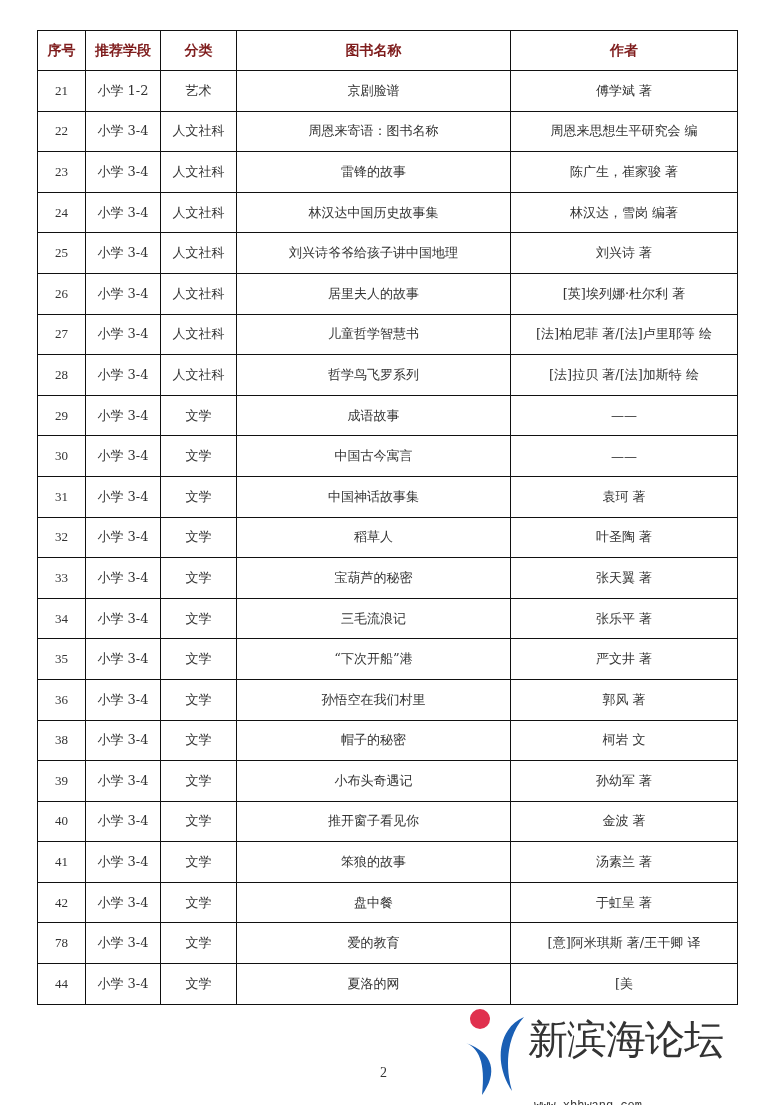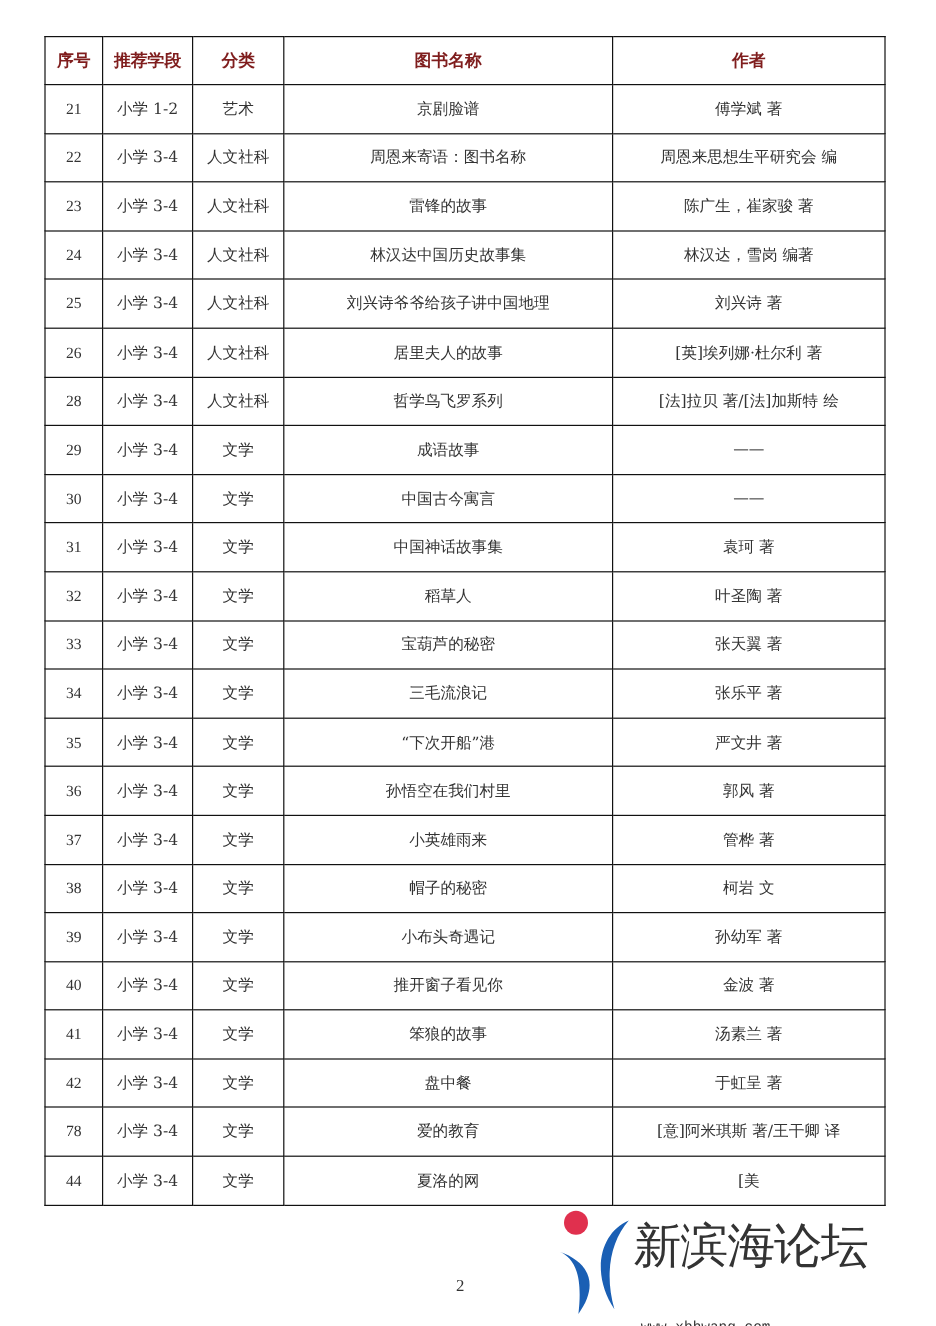--- a/index.html
+++ b/index.html
@@ -94,20 +94,27 @@
         <td class="c-author">刘兴诗 著</td>
       </tr>
       <tr>
         <td class="c-no">26</td>
         <td class="c-stage">小学 3-4</td>
         <td class="c-cat">人文社科</td>
         <td class="c-title">居里夫人的故事</td>
         <td class="c-author">[英]埃列娜·杜尔利 著</td>
       </tr>
       <tr>
+        <td class="c-no">27</td>
+        <td class="c-stage">小学 3-4</td>
+        <td class="c-cat">人文社科</td>
+        <td class="c-title">儿童哲学智慧书</td>
+        <td class="c-author">[法]柏尼菲 著/[法]卢里耶等 绘</td>
+      </tr>
+      <tr>
         <td class="c-no">28</td>
         <td class="c-stage">小学 3-4</td>
         <td class="c-cat">人文社科</td>
         <td class="c-title">哲学鸟飞罗系列</td>
         <td class="c-author">[法]拉贝 著/[法]加斯特 绘</td>
       </tr>
       <tr>
         <td class="c-no">29</td>
         <td class="c-stage">小学 3-4</td>
         <td class="c-cat">文学</td>
@@ -155,27 +162,20 @@
         <td class="c-cat">文学</td>
         <td class="c-title">“下次开船”港</td>
         <td class="c-author">严文井 著</td>
       </tr>
       <tr>
         <td class="c-no">36</td>
         <td class="c-stage">小学 3-4</td>
         <td class="c-cat">文学</td>
         <td class="c-title">孙悟空在我们村里</td>
         <td class="c-author">郭风 著</td>
-      </tr>
-      <tr>
-        <td class="c-no">37</td>
-        <td class="c-stage">小学 3-4</td>
-        <td class="c-cat">文学</td>
-        <td class="c-title">小英雄雨来</td>
-        <td class="c-author">管桦 著</td>
       </tr>
       <tr>
         <td class="c-no">38</td>
         <td class="c-stage">小学 3-4</td>
         <td class="c-cat">文学</td>
         <td class="c-title">帽子的秘密</td>
         <td class="c-author">柯岩 文</td>
       </tr>
       <tr>
         <td class="c-no">39</td>

